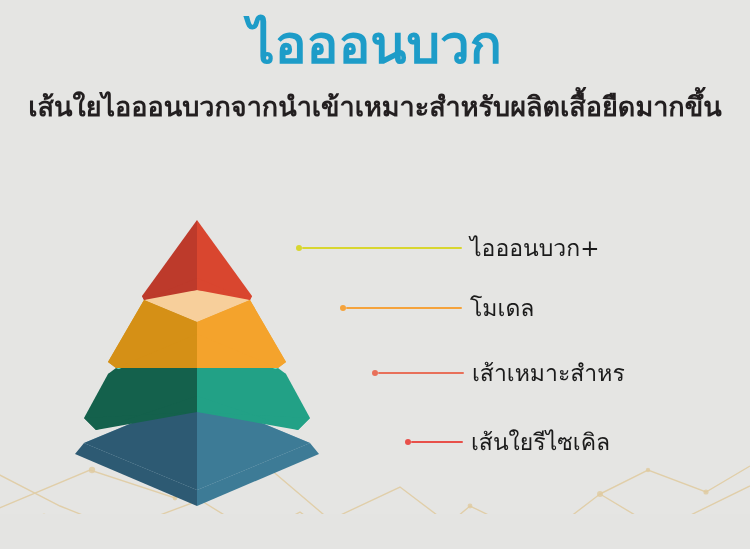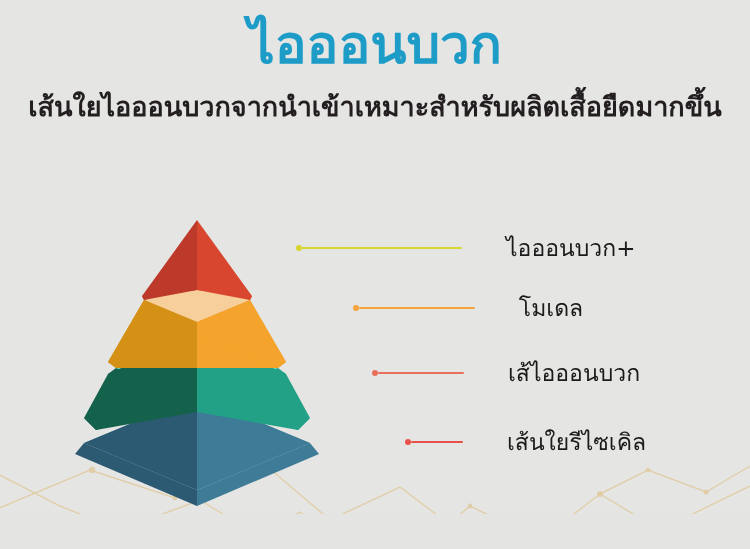--- a/index.html
+++ b/index.html
@@ -75,21 +75,20 @@
     left: 280px;
     top: 225px;
     width: 470px;
     height: 270px;
   }
   .legend-row {
     position: absolute;
     height: 34px;
     display: flex;
     align-items: center;
-    gap: 36px;
   }
   .legend-connector {
     position: relative;
     height: 12px;
     display: flex;
     align-items: center;
     flex: none;
   }
   .legend-dot {
     width: 6px;
@@ -105,21 +104,21 @@
   .legend-label {
     font-size: 23px;
     line-height: 1;
     color: #1b1b1b;
     white-space: nowrap;
     padding-left: 8px;
     font-family: "DejaVu Sans", "Liberation Sans", sans-serif;
   }
 
   #row-0 { left: 16px;  top: 6px;   width: 300px; }
-  #row-1 { left: 60px;  top: 66px;  width: 256px; justify-content: center; }
+  #row-1 { left: 60px;  top: 66px;  width: 256px; }
   #row-2 { left: 92px;  top: 131px; width: 224px; }
   #row-3 { left: 125px; top: 200px; width: 191px; justify-content: space-between; }
 
   #row-0 .legend-connector { width: 166px; }
   #row-1 .legend-connector { width: 122px; }
   #row-2 .legend-connector { width:  92px; }
   #row-3 .legend-connector { width:  58px; }
 </style>
 </head>
 <body>
@@ -210,21 +209,21 @@
         <span class="legend-line" style="background:#f5a33c"></span>
       </span>
       <span class="legend-label">โมเดล</span>
     </div>
 
     <div class="legend-row" id="row-2">
       <span class="legend-connector">
         <span class="legend-dot" style="background:#e8705a"></span>
         <span class="legend-line" style="background:#e8705a"></span>
       </span>
-      <span class="legend-label">เส้ไอออนบวก</span>
+      <span class="legend-label">เส้าเหมาะสำหร</span>
     </div>
 
     <div class="legend-row" id="row-3">
       <span class="legend-connector">
         <span class="legend-dot" style="background:#e8504a"></span>
         <span class="legend-line" style="background:#e8504a"></span>
       </span>
       <span class="legend-label">เส้นใยรีไซเคิล</span>
     </div>
 

